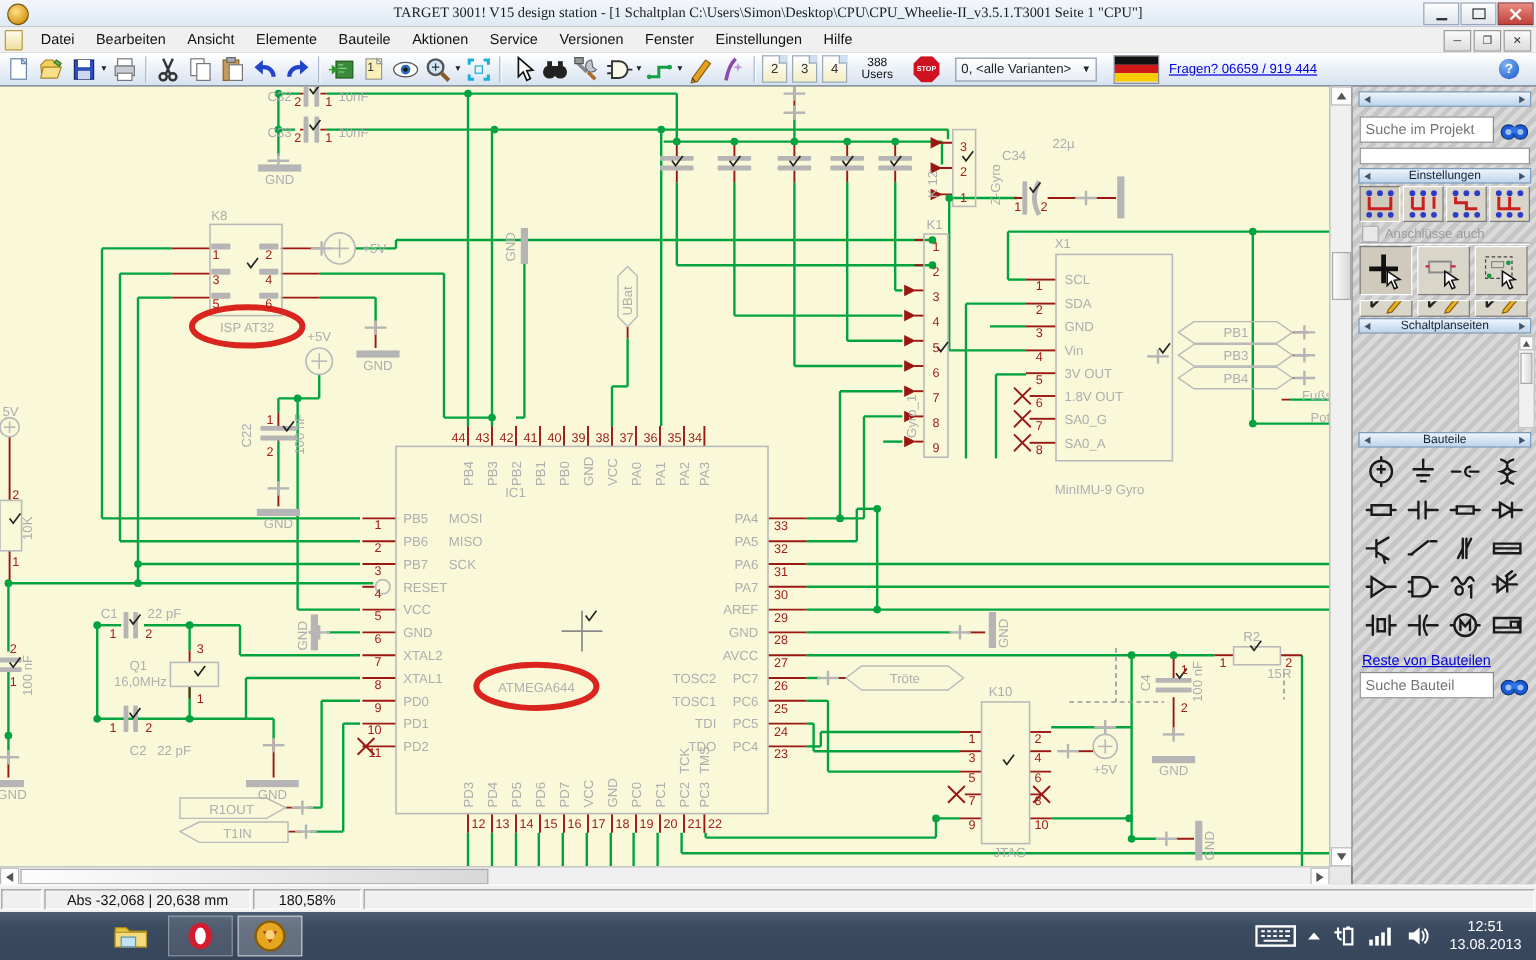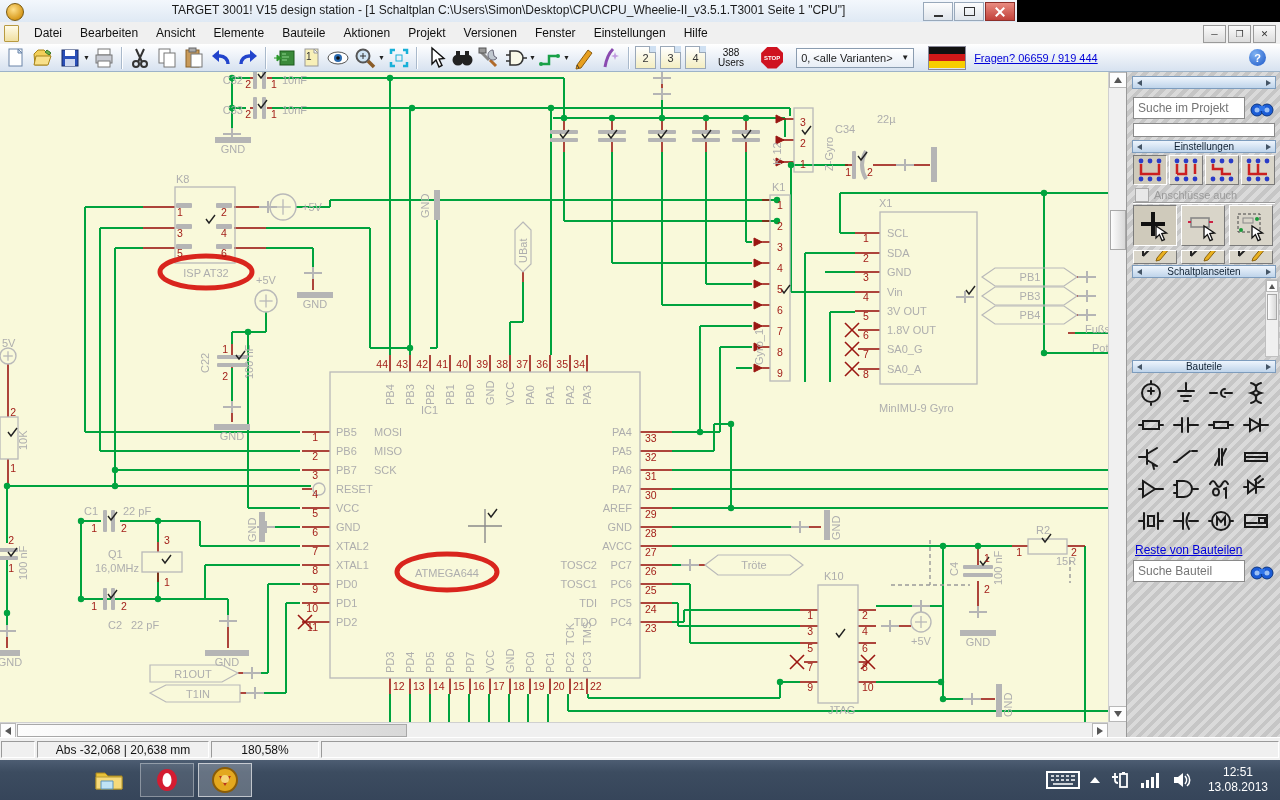--- a/index.html
+++ b/index.html
@@ -1,20 +1,20 @@
 <!DOCTYPE html>
 <html><head>
 <meta charset="utf-8">
 <style>
   html,body{margin:0;padding:0;width:1280px;height:800px;overflow:hidden;
     font-family:"Liberation Sans",sans-serif;background:#000;position:relative}
   #app{position:absolute;inset:0}
   
-  #titlebar{position:absolute;left:0;top:0;width:1017px;height:22px;
-    background:linear-gradient(#f3f7fc,#dfe9f4);border-bottom:1px solid #a8b8ca;}
+  #titlebar{position:absolute;left:0;top:0;width:1280px;height:22px;
+    background:linear-gradient(#f3f7fc,#dfe9f4);border-bottom:1px solid #a8b8ca;font-family:Liberation Serif, serif;}
   #title-text{position:absolute;left:0;right:0;top:3px;text-align:center;font-size:12px;color:#1c1c1c;white-space:nowrap}
   #app-icon{position:absolute;left:6px;top:3px;width:16px;height:16px;border-radius:50%;
     background:radial-gradient(circle at 40% 35%,#ffe08a,#d89a1c 70%,#8a5c08);border:1px solid #7a5a10}
   .capbtns{position:absolute;right:2px;top:2px;display:flex;gap:1px}
   .capbtn{width:28px;height:17px;background:linear-gradient(#fdfdfd,#dfe5ec);border:1px solid #98a8ba;
     display:flex;align-items:center;justify-content:center}
   .capbtn.close{background:linear-gradient(#e98b80,#c1413a);border-color:#8d2f2a}
   .glyph-min{width:9px;height:2px;background:#333;margin-top:8px}
   .glyph-max{width:9px;height:7px;border:1.5px solid #333}
   .glyph-x{position:relative;width:10px;height:10px}
@@ -127,21 +127,21 @@
 
   <div id="menubar">
     <div id="mdi-icon"></div>
     <div id="menu-items" style="display: flex;">
         <div class="menu-item">Datei</div>
         <div class="menu-item">Bearbeiten</div>
         <div class="menu-item">Ansicht</div>
         <div class="menu-item">Elemente</div>
         <div class="menu-item">Bauteile</div>
         <div class="menu-item">Aktionen</div>
-        <div class="menu-item">Projekt</div>
+        <div class="menu-item">Service</div>
         <div class="menu-item">Versionen</div>
         <div class="menu-item">Fenster</div>
         <div class="menu-item">Einstellungen</div>
         <div class="menu-item">Hilfe</div>
       </div>
     <div class="mdibtns">
       <div class="mdibtn">─</div>
       <div class="mdibtn">❐</div>
       <div class="mdibtn">✕</div>
     </div>
@@ -1301,21 +1301,21 @@
           <circle cx="18" cy="14" r="6" fill="#1b5cd6" stroke="#0c357e"></circle>
           <rect x="10" y="10" width="6" height="5" fill="#2f74e8"></rect>
           <circle cx="8" cy="14" r="2.5" fill="#9cc0f4"></circle>
           <circle cx="18" cy="14" r="2.5" fill="#9cc0f4"></circle>
         </svg></div>
   </div>
 
   <div id="statusbar">
     <div class="st-seg" style="width:34px"></div>
     <div class="st-seg" style="width:172px">Abs -32,068 | 20,638 mm</div>
-    <div class="st-seg" style="width:108px">180,58%</div>
+    <div class="st-seg" style="width:90px">180,58%</div>
     <div class="st-seg" style="flex:1"></div>
   </div>
 
   <div id="taskbar">
     <div class="task-app" style="left:82px">
       <svg width="30" height="24" viewBox="0 0 30 24">
           <path d="M2,5 h9 l3,3 h14 v13 h-26 z" fill="#e8c23a" stroke="#a8841a"></path>
           <path d="M2,9 h26 v12 h-26 z" fill="#f6da7a" stroke="#b89a30"></path>
           <path d="M7,13 h12 v8 h-12 z" fill="#bfe3f5" stroke="#5f94b8"></path>
         </svg>

